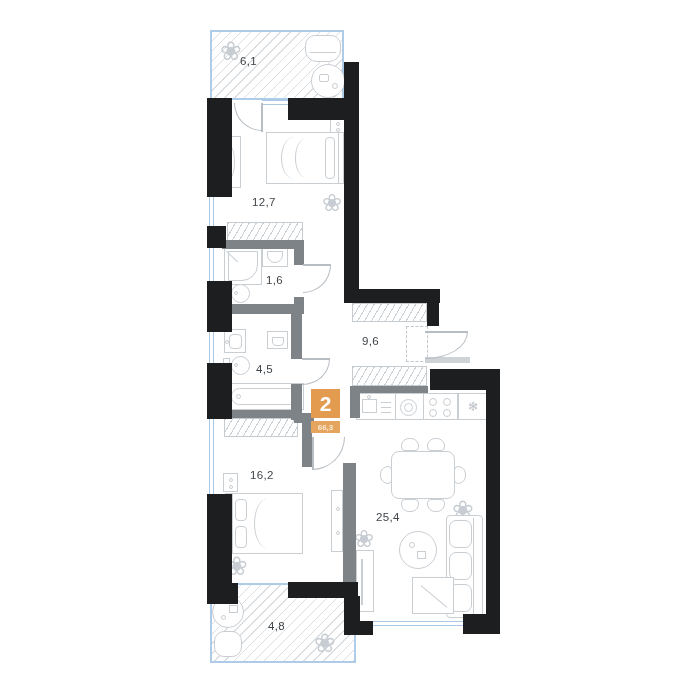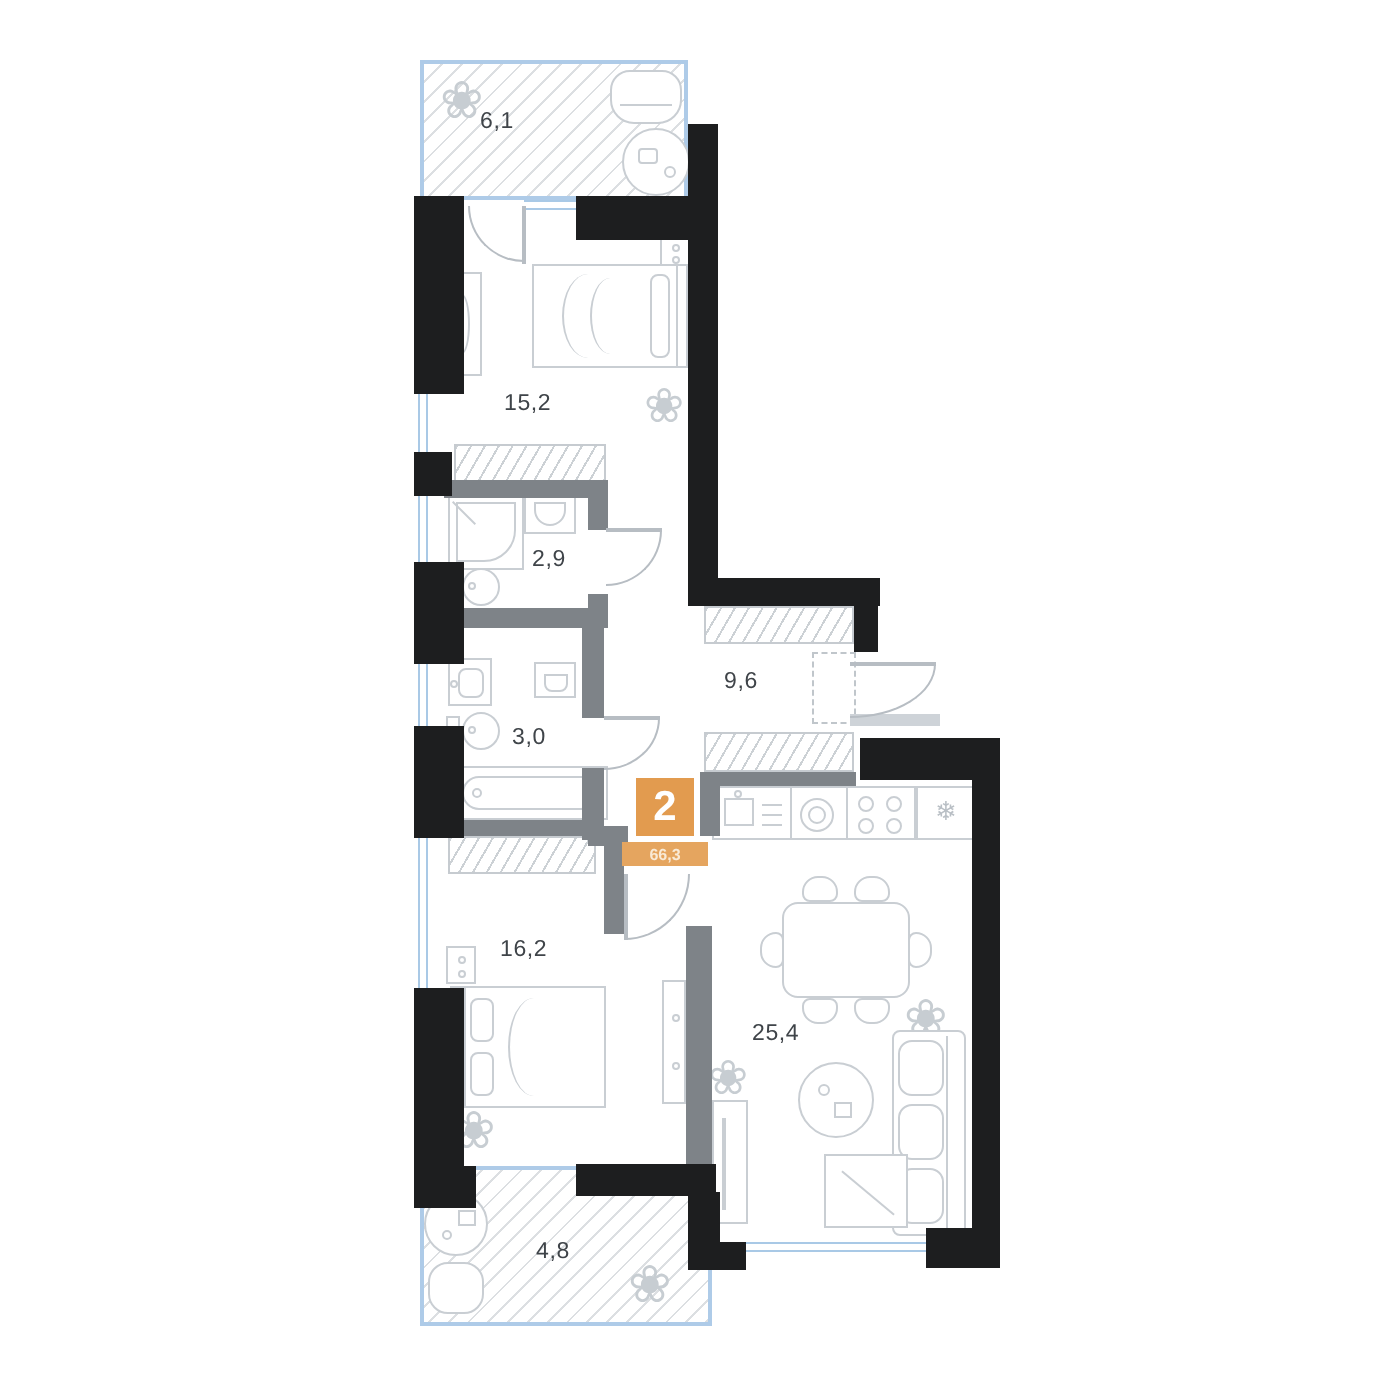--- a/index.html
+++ b/index.html
@@ -33,21 +33,21 @@
   .dl{position:absolute;background:#b7bdc3}
   
   .lab{position:absolute;font-size:11.5px;letter-spacing:.3px;color:#3f4449}
   .plant{position:absolute;color:#c7cdd2;line-height:1;font-family:"DejaVu Sans",sans-serif}
   .snow{display:flex;align-items:center;justify-content:center;width:100%;height:100%;
         color:#b9bfc5;font-size:13px;font-family:"DejaVu Sans",sans-serif}
   
   .badge{position:absolute;display:flex;flex-direction:column;align-items:center}
   .badge-sq{width:29px;height:29px;background:#e29b4f;color:#fff;display:flex;align-items:center;
             justify-content:center;font-size:21px;font-weight:bold}
-  .badge-chip{margin-top:3px;width:43px;height:12px;background:#e5a55f;color:#f9ead6;display:flex;
+  .badge-chip{margin-top:3px;width:29px;height:12px;background:#e5a55f;color:#f9ead6;display:flex;
               align-items:center;justify-content:center;font-size:8px;font-weight:bold}
 </style>
 </head>
 <body>
 
 <div class="stage">
 
   <div class="balc" style="left:210px;top:30px;width:134px;height:70px"></div>
   <div class="balc" style="left:210px;top:583px;width:146px;height:80px"></div>
 
@@ -226,24 +226,24 @@
   <div class="d br" style="left:302px;top:359px;width:28px;height:26px"></div>
   <div class="dl" style="left:302px;top:358px;width:28px;height:2px"></div>
 
   <div class="d br" style="left:312px;top:437px;width:33px;height:33px"></div>
   <div class="dl" style="left:312px;top:437px;width:2px;height:33px"></div>
 
   <div class="d br" style="left:425px;top:332px;width:43px;height:27px"></div>
   <div class="dl" style="left:425px;top:331px;width:43px;height:2px"></div>
 
   <div class="lab" style="left:240px;top:55px">6,1</div>
-  <div class="lab" style="left:252px;top:196px">15,2</div>
-  <div class="lab" style="left:266px;top:274px">2,9</div>
+  <div class="lab" style="left:252px;top:196px">12,7</div>
+  <div class="lab" style="left:266px;top:274px">1,6</div>
   <div class="lab" style="left:362px;top:335px">9,6</div>
-  <div class="lab" style="left:256px;top:363px">3,0</div>
+  <div class="lab" style="left:256px;top:363px">4,5</div>
   <div class="lab" style="left:250px;top:469px">16,2</div>
   <div class="lab" style="left:376px;top:511px">25,4</div>
   <div class="lab" style="left:268px;top:620px">4,8</div>
 
   <div class="badge" style="left:311px;top:389px">
     <div class="badge-sq">2</div>
     <div class="badge-chip">66,3</div>
   </div>
 
 </div>

